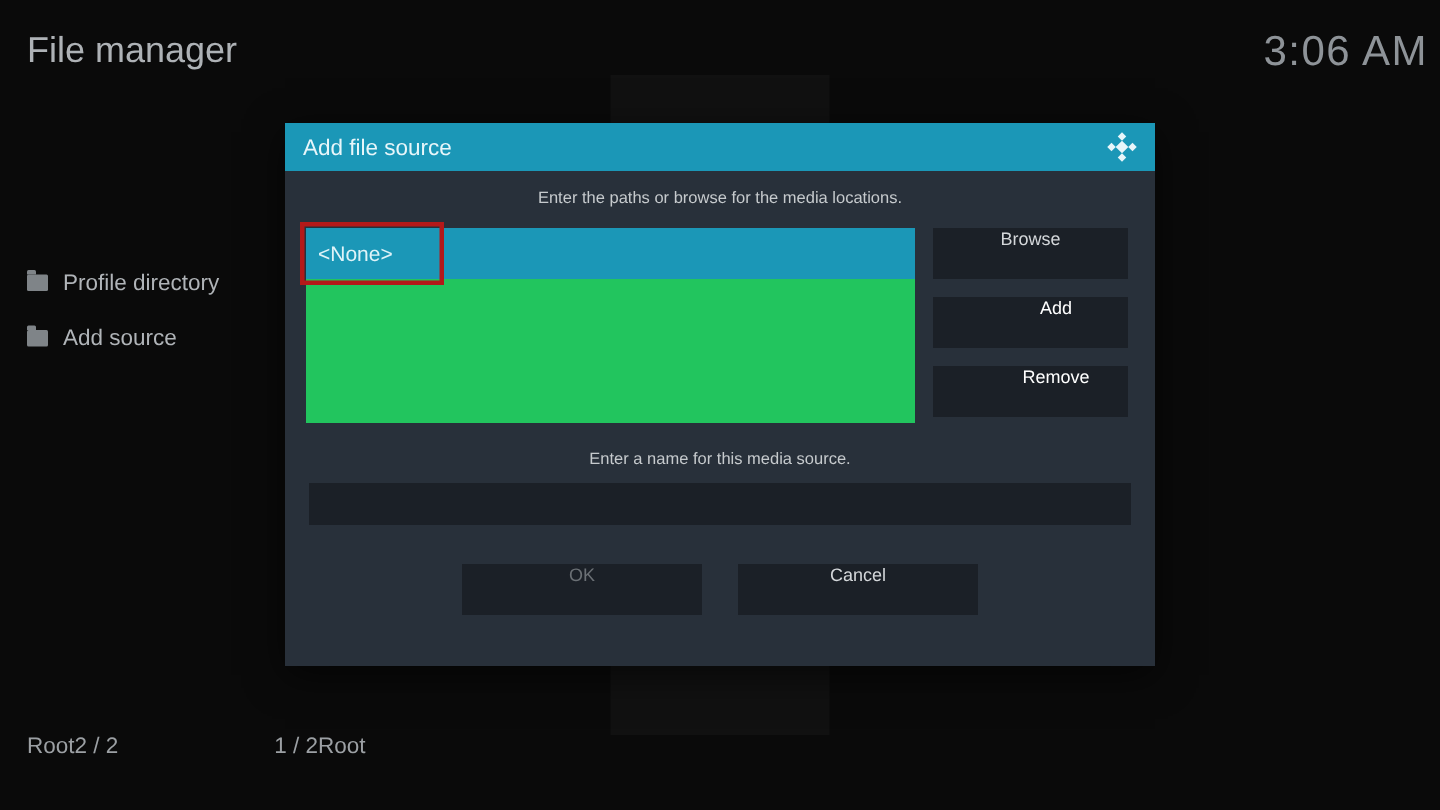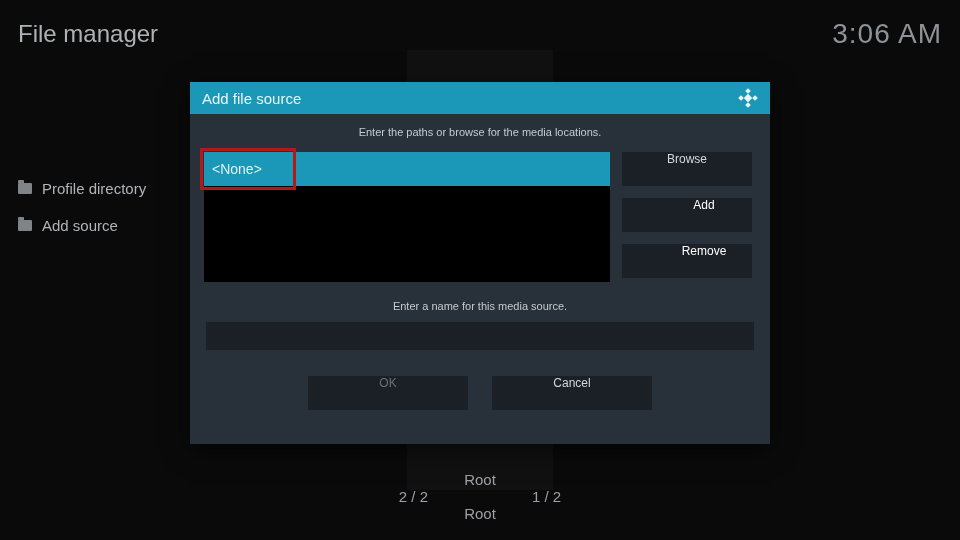--- a/index.html
+++ b/index.html
@@ -5,21 +5,21 @@
   * { margin: 0; padding: 0; box-sizing: border-box; }
   html, body { width: 960px; height: 540px; overflow: hidden; }
   body {
     background: #0a0a0a;
     font-family: "Segoe UI", Arial, sans-serif;
     color: #b8bcc0;
     position: relative;
   }
   .top-bar {
     position: absolute;
-    top: 18px; left: 18px; right: 18px;
+    top: 18px; left: 18px; right: 8px;
     display: flex; justify-content: space-between; align-items: center;
   }
   .app-title { font-size: 24px; font-weight: 300; color: #aeb2b6; }
   .clock { font-size: 28px; font-weight: 300; color: #8e9398; letter-spacing: 1px; }
 
   .sidebar {
     position: absolute;
     top: 170px; left: 18px;
     width: 180px;
   }
@@ -48,23 +48,23 @@
 
   .center-strip {
     position: absolute;
     top: 50px; left: 407px;
     width: 146px; height: 440px;
     background: #111;
   }
 
   .bottom-bar {
     position: absolute;
-    bottom: 18px; left: 18px; right: 18px;
+    bottom: 34px; left: 18px; right: 18px;
     display: flex; align-items: center;
-    font-size: 15px; color: #9ca0a4; flex-direction: column;
+    font-size: 15px; color: #9ca0a4;
   }
   .bottom-left, .bottom-right { font-size: 15px; }
   .bottom-center { display: flex; gap: 104px; }
 
   
   .dialog {
     position: absolute;
     top: 82px; left: 190px;
     width: 580px;
     height: 362px;
@@ -94,21 +94,21 @@
     margin-bottom: 14px;
   }
   .path-row {
     display: flex; gap: 12px;
     align-items: flex-start;
   }
   .path-box {
     position: relative;
     width: 406px;
     height: 130px;
-    background: #000000;
+    background: #22c55e;
   }
   .path-sel {
     position: absolute;
     top: 0; left: 0;
     width: 406px; height: 34px;
     background: #1b97b7;
     display: flex; align-items: center;
     padding-left: 8px;
     color: #dff3f8;
     font-size: 14px;

